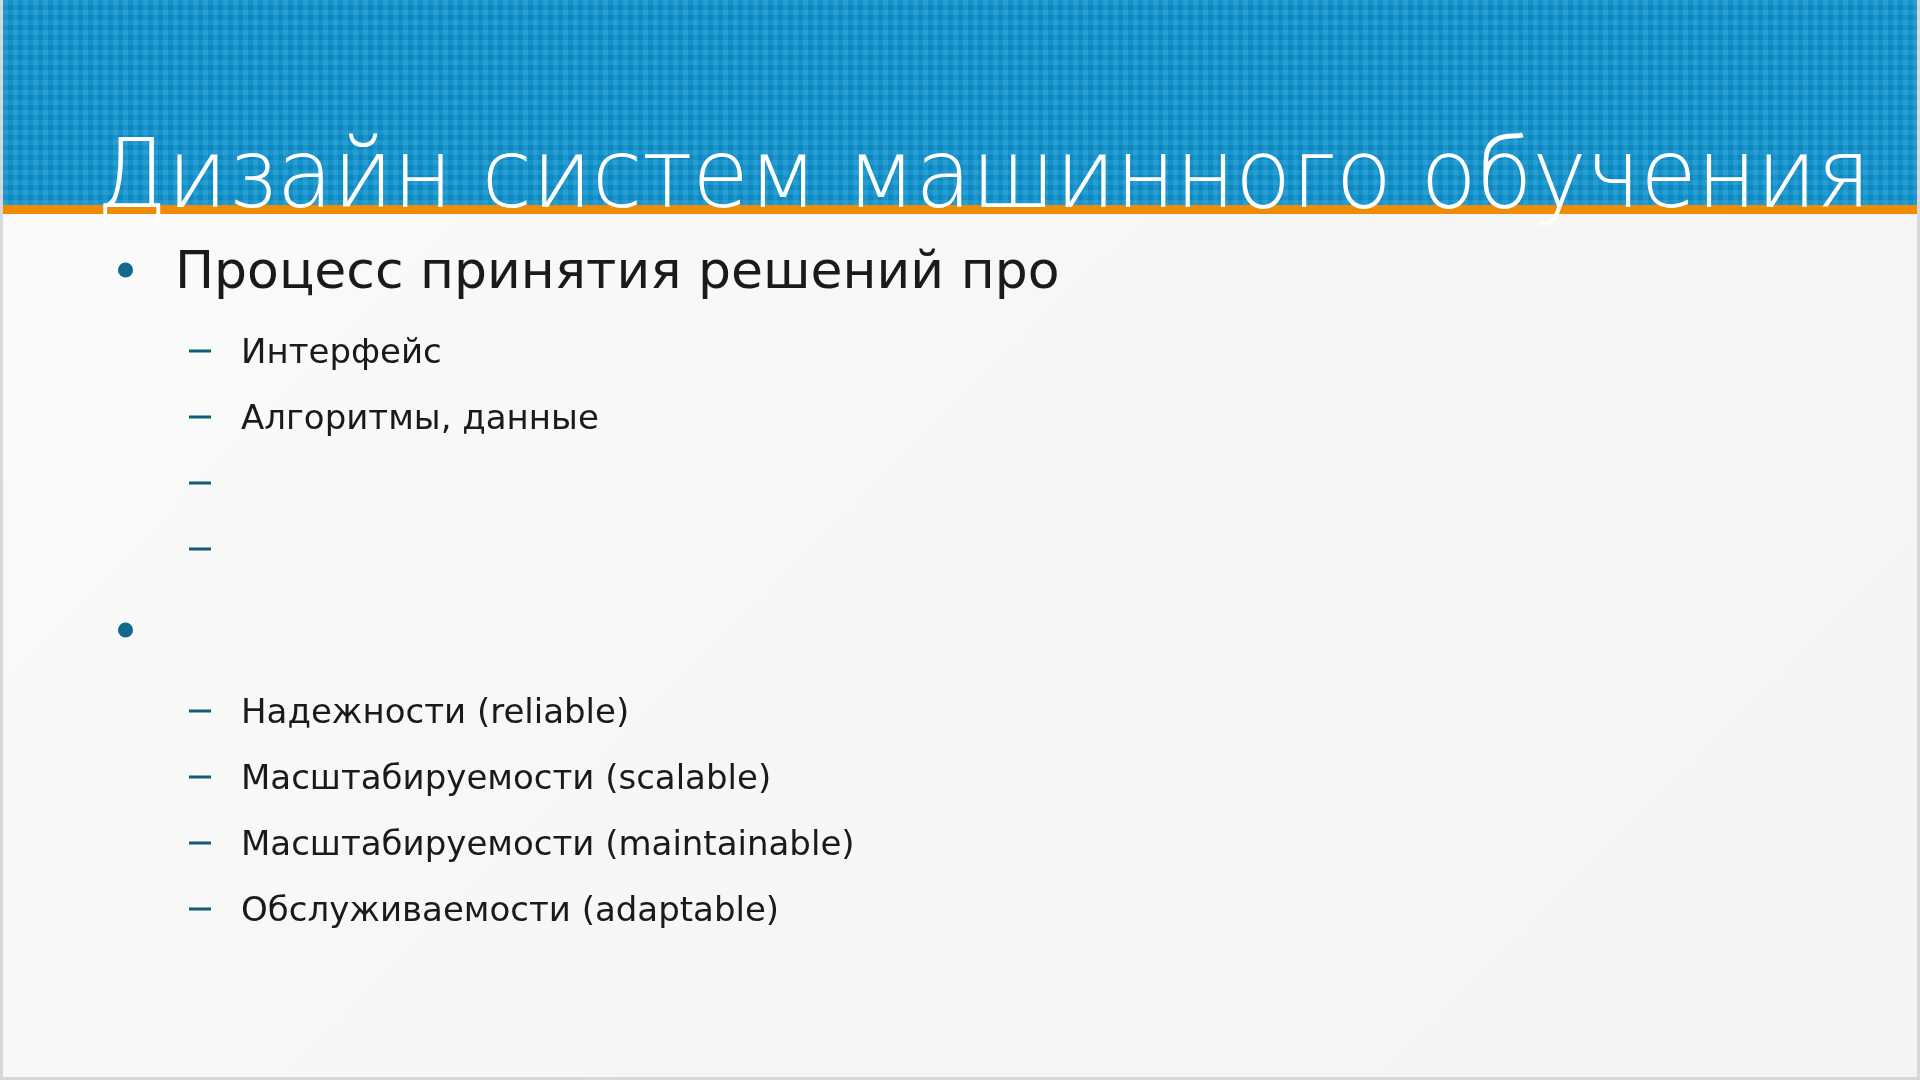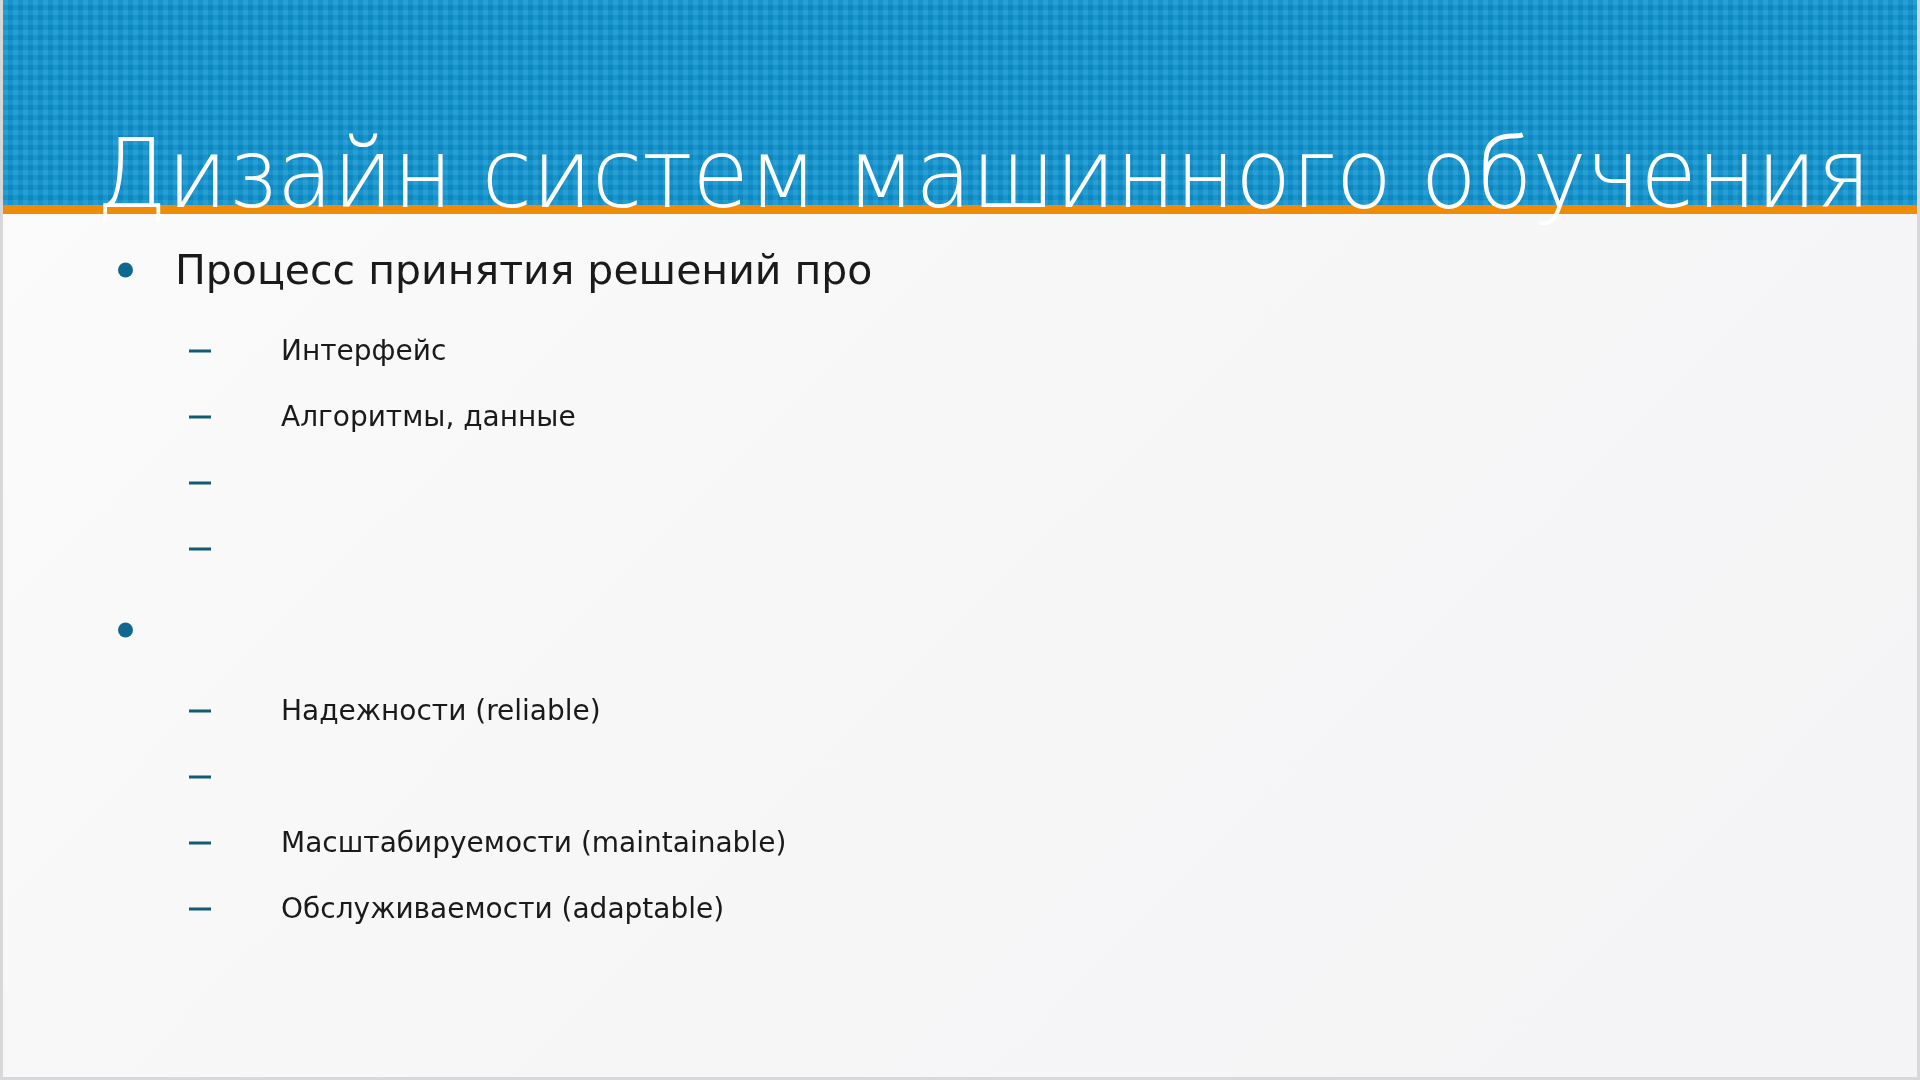--- a/index.html
+++ b/index.html
@@ -105,21 +105,21 @@
     position: absolute;
     left: 115px;
     top: 50%;
     transform: translateY(-50%);
     width: 15px;
     height: 15px;
     border-radius: 50%;
     background: #10688f;
   }
   .bullet-l1 .bullet-text {
-    font-size: 41px;
+    font-size: 52px;
     line-height: 48px;
     color: #1a1a1a;
     font-weight: 400;
     white-space: nowrap;
   }
 
   .bullet-l2 {
     position: relative;
     padding-left: 238px;
     margin: 0;
@@ -130,26 +130,25 @@
   .bullet-l2 .marker-dash {
     position: absolute;
     left: 186px;
     top: 50%;
     transform: translateY(-50%);
     width: 22px;
     height: 3px;
     background: #115b74;
   }
   .bullet-l2 .bullet-text {
-    font-size: 28px;
+    font-size: 34px;
     line-height: 42px;
     color: #1a1a1a;
     font-weight: 400;
     white-space: nowrap;
-    margin-left: 40px;
   }
 
   .group-gap-top { margin-top: 20px; }
   .group-gap-mid { margin-top: 12px; }
 </style>
 </head>
 <body>
 
 <div class="slide">
 
@@ -188,20 +187,21 @@
         <span class="marker-dot"></span>
       </li>
 
       <li class="bullet-l2 group-gap-mid">
         <span class="marker-dash"></span>
         <span class="bullet-text">Надежности (reliable)</span>
       </li>
 
       <li class="bullet-l2">
         <span class="marker-dash"></span>
+        <span class="bullet-text">Масштабируемости (scalable)</span>
       </li>
 
       <li class="bullet-l2">
         <span class="marker-dash"></span>
         <span class="bullet-text">Масштабируемости (maintainable)</span>
       </li>
 
       <li class="bullet-l2">
         <span class="marker-dash"></span>
         <span class="bullet-text">Обслуживаемости (adaptable)</span>

